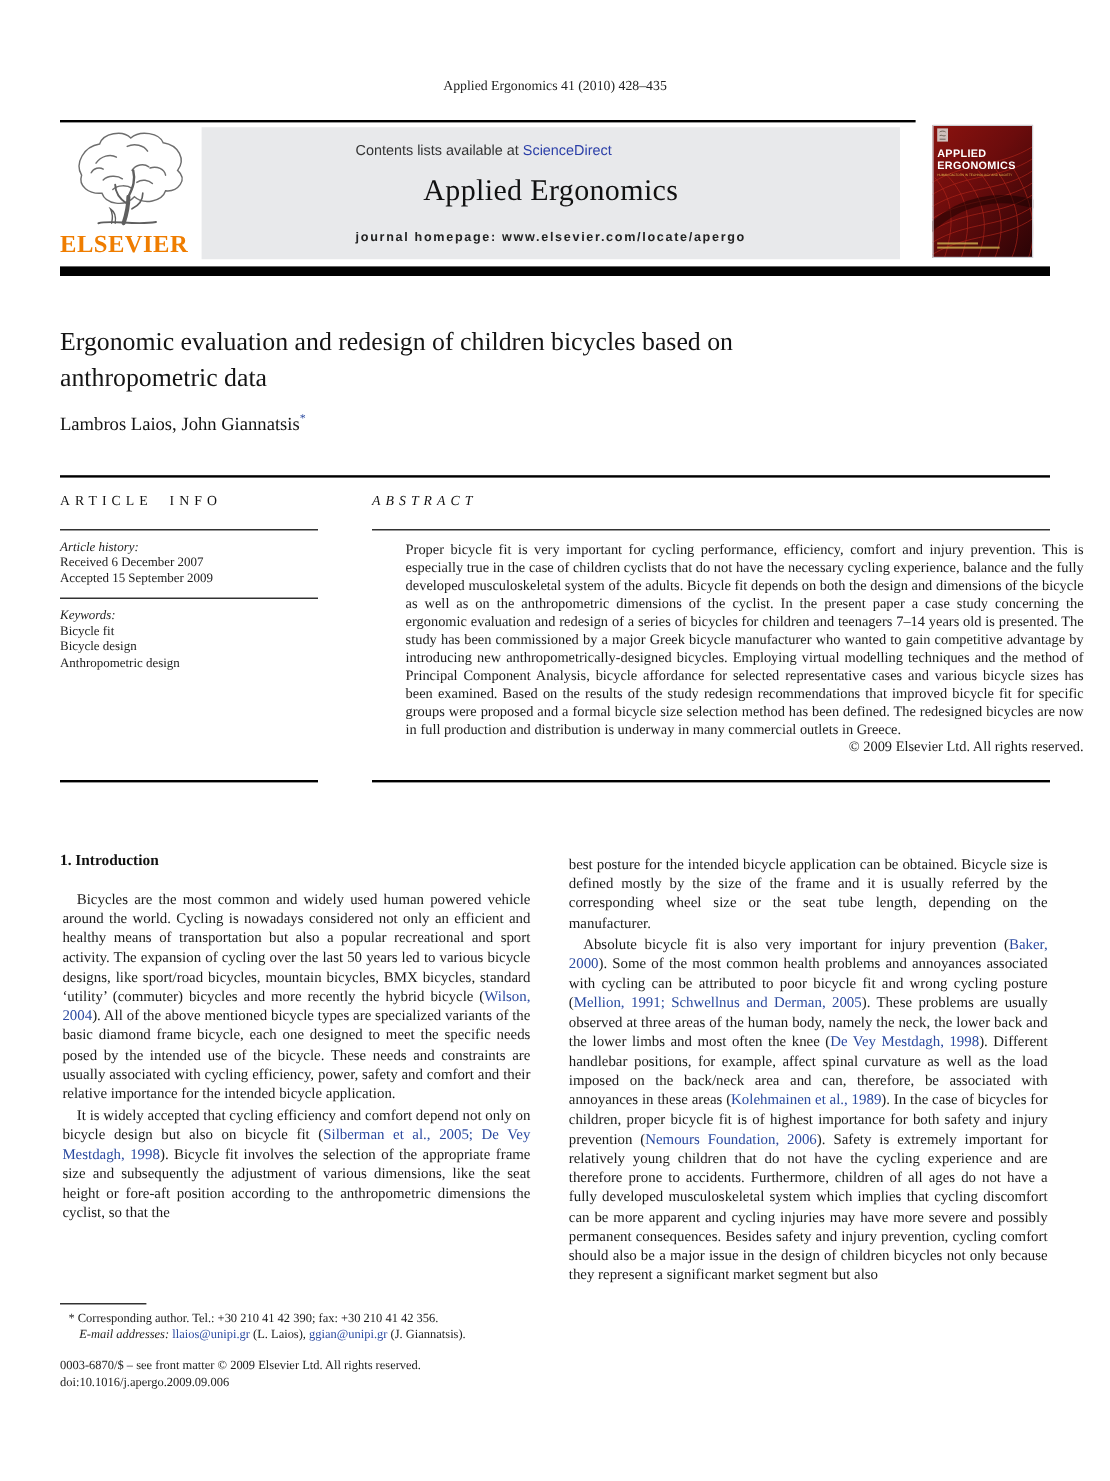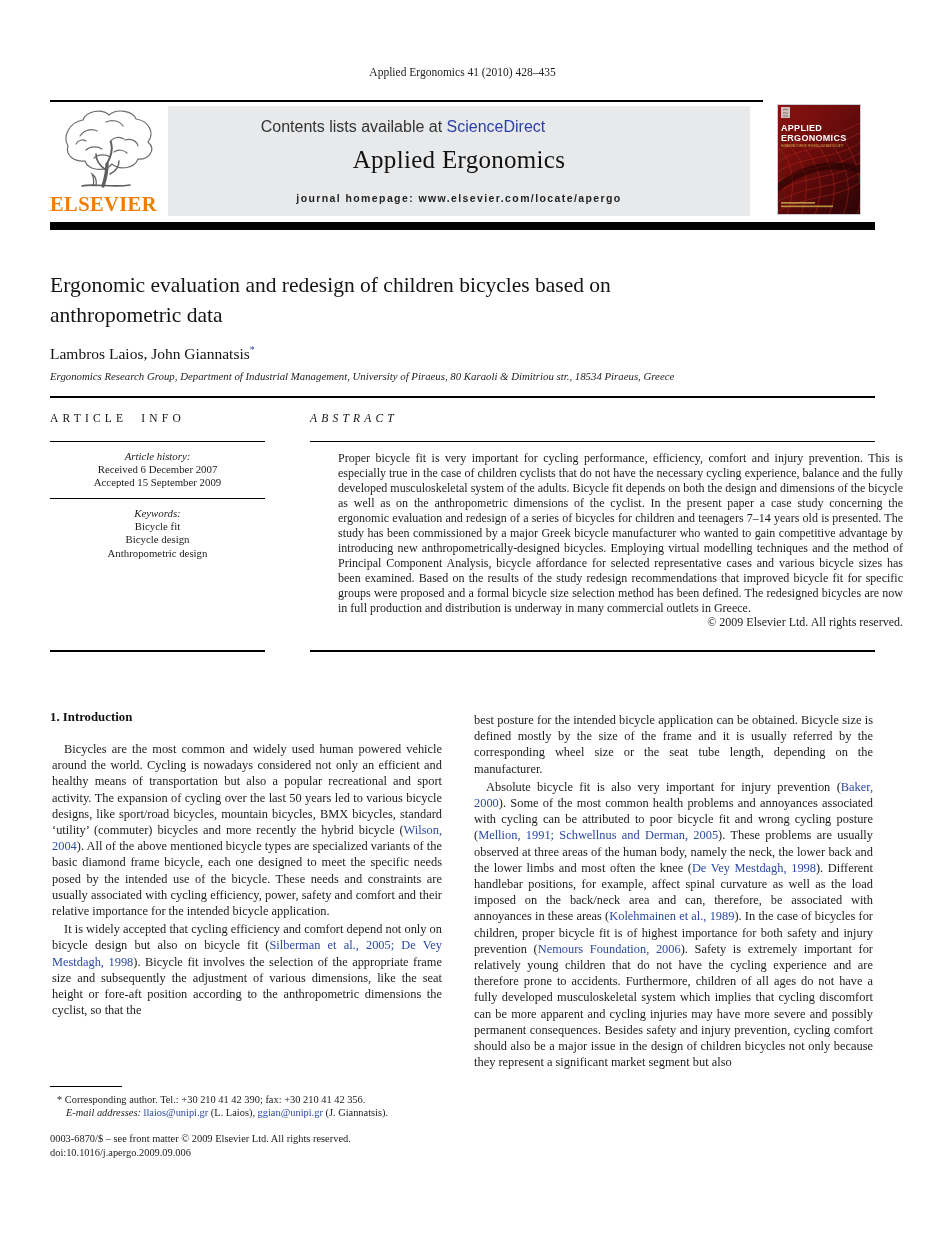--- a/index.html
+++ b/index.html
@@ -7,21 +7,21 @@
   .page {
     position:relative; width:925px; height:1234px; background:#ffffff;
     font-family:"Liberation Serif", serif; color:#1b1b1b; overflow:hidden;
   }
   .abs { position:absolute; }
 
   
   .journal-ref { top:66px; left:0; width:925px; text-align:center; font-size:11.5px; color:#222; }
   .top-rule { top:100px; left:50px; width:713px; height:2px; background:#000; }
   .banner { top:106px; left:168px; width:582px; height:110px; background:#e8e9eb; text-align:center; }
-  .contents-line { top:12px; left:0; width:470px; font-family:"Liberation Sans", sans-serif; font-size:16px; color:#333; }
+  .contents-line { top:12px; left:0; width:470px; font-family:"Liberation Sans", sans-serif; font-size:12px; color:#333; }
   .sd-link { color:#2b3fa8; }
   .banner-title { top:40px; left:0; width:582px; font-size:25px; color:#111; letter-spacing:0.3px;font-family:Liberation Serif, serif; }
   .homepage-line { top:86px; left:0; width:582px; font-family:"Liberation Sans", sans-serif; font-size:10.5px; font-weight:bold; letter-spacing:1.4px; color:#222; }
 
   
   .elsevier-box { top:106px; left:50px; width:114px; height:110px; }
   .elsevier-word { position:absolute; bottom:0; left:0; width:114px; text-align:left; font-size:20.5px; font-weight:bold; color:#ef7d00; letter-spacing:0.4px; }
 
   
   .cover-box { top:104px; left:777px; width:84px; height:111px; }
@@ -40,21 +40,21 @@
   .sec-heading { font-size:11.5px; letter-spacing:4.2px; word-spacing:7px; color:#111; }
   .info-col { top:412px; left:50px; width:215px; }
   .abs-col { top:412px; left:310px; width:565px;font-style:italic; }
   .thin-rule { height:1px; background:#000; }
   .mid-rule-1 { top:441px; left:50px; width:215px; }
   .mid-rule-2 { top:498px; left:50px; width:215px; }
   .abs-rule { top:441px; left:310px; width:565px; }
   .bottom-rule-l { top:650px; left:50px; width:215px; height:2px; background:#000; }
   .bottom-rule-r { top:650px; left:310px; width:565px; height:2px; background:#000; }
 
-  .info-text { font-size:10.8px; line-height:13.2px; color:#1b1b1b;text-align:center; }
+  .info-text { font-size:10.8px; line-height:13.2px; color:#1b1b1b; }
   .it { font-style:italic; }
   .history-block { top:450px; left:50px; width:215px; }
   .keywords-block { top:507px; left:50px; width:215px; }
 
   .abstract-text { top:451px; left:310px; width:565px; font-size:12px; line-height:14.95px; text-align:justify; color:#1b1b1b;margin-left:28px; }
   .abstract-copy { text-align:right; }
 
   
   .body-heading { top:710px; left:50px; width:394px; font-size:12.8px; font-weight:bold; color:#111; }
   .col { font-size:12.4px; line-height:16.2px; text-align:justify; color:#1b1b1b; }
@@ -150,21 +150,20 @@
       <rect x="0.5" y="0.5" width="83" height="110" fill="none" stroke="#caced4" stroke-width="1"></rect>
     </svg>
   </div>
 
   <div class="abs black-bar"></div>
 
   <div class="abs authors">
     <span>Lambros Laios, John Giannatsis</span><sup>*</sup>
   </div>
   <div class="abs article-title">Ergonomic evaluation and redesign of children bicycles based on anthropometric data</div>
-  <div class="abs affiliation">Ergonomics Research Group, Department of Industrial Management, University of Piraeus, 80 Karaoli &amp; Dimitriou str., 18534 Piraeus, Greece</div>
 
   <div class="abs rule-full"></div>
 
   <div class="abs info-col sec-heading">ARTICLE INFO</div>
   <div class="abs thin-rule mid-rule-1"></div>
   <div class="abs history-block info-text">
     <div class="it">Article history:</div>
     <div>Received 6 December 2007</div>
     <div>Accepted 15 September 2009</div>
   </div>

